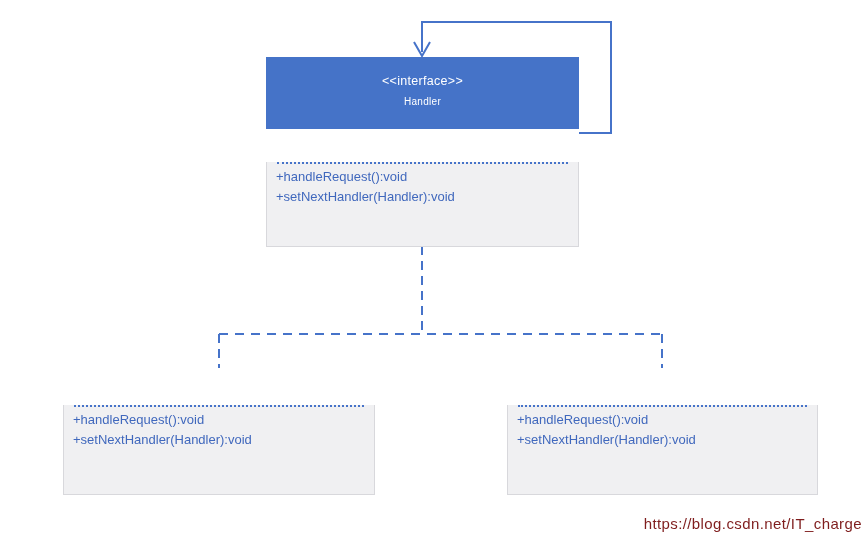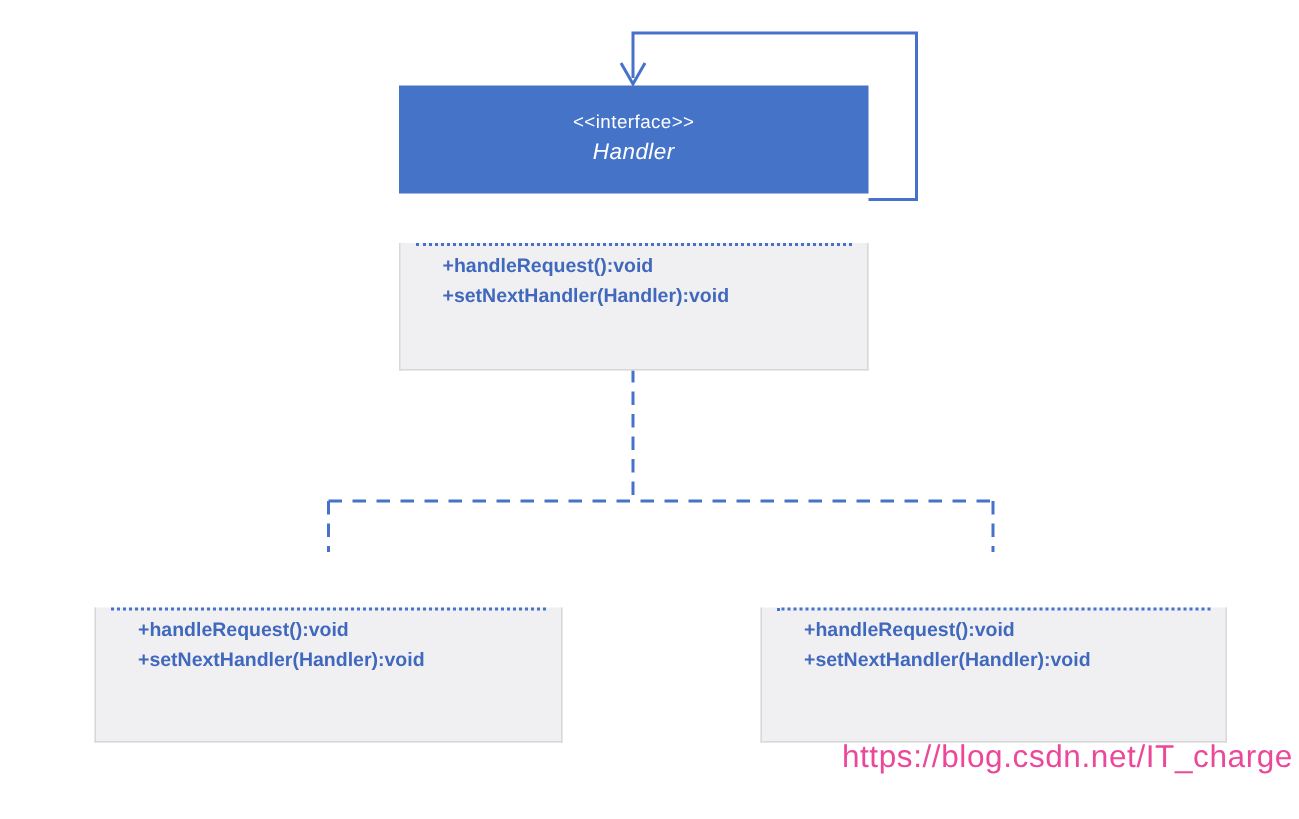--- a/index.html
+++ b/index.html
@@ -10,45 +10,45 @@
   }
   .connector-layer { position: absolute; left: 0; top: 0; width: 866px; height: 546px; }
 
   .uml-class { position: absolute; }
   .uml-header {
     background: #4573c8; color: #ffffff;
     display: flex; flex-direction: column; align-items: center; justify-content: center;
     box-sizing: border-box; width: 100%;
   }
   .stereotype { font-size: 12.5px; line-height: 17px; letter-spacing: 0.3px; }
-  .class-name { font-size: 15px; line-height: 24px; letter-spacing: 0.3px; font-style: italic; }
+  .class-name { font-size: 10px; line-height: 24px; letter-spacing: 0.3px; }
   .uml-body {
     background: #f0f0f2; box-sizing: border-box; width: 100%;
     border: 1px solid #d8d8dc; border-top: none;
   }
   .sep { border-top: 2px dotted #4673c9; margin: 0 10px; height: 0; }
-  .methods { padding-left: 28px; padding-top: 2px; font-weight: bold; }
+  .methods { padding-left: 9px; padding-top: 2px; }
   .method { font-size: 13px; line-height: 19px; margin: 1px 0; color: #4068bd; white-space: nowrap; }
 
   
   .box-handler { left: 266px; top: 57px; width: 313px; }
   .box-handler .uml-header { height: 72px; }
   .box-handler .uml-body { height: 85px; }
   .box-handler .sep { margin-top: 33px; }
 
   
   .box-c1 { left: 63px;  top: 368px; width: 312px; }
   .box-c2 { left: 507px; top: 368px; width: 311px; }
   .box-c1 .uml-header, .box-c2 .uml-header { height: 50px; }
   .box-c1 .uml-body,  .box-c2 .uml-body  { height: 90px; }
   .box-c1 .sep, .box-c2 .sep { margin-top: 37px; }
 
   .watermark {
-    position: absolute; right: 4px; top: 493px;
-    font-size: 21px; letter-spacing: 0.4px; color: #ec4899;
+    position: absolute; right: 4px; top: 515px;
+    font-size: 15px; letter-spacing: 0.4px; color: #7f1d1d;
     user-select: none;
   }
 </style>
 </head>
 <body>
 
 <div class="canvas">
 
   <svg class="connector-layer" width="866" height="546" viewBox="0 0 866 546">
 

